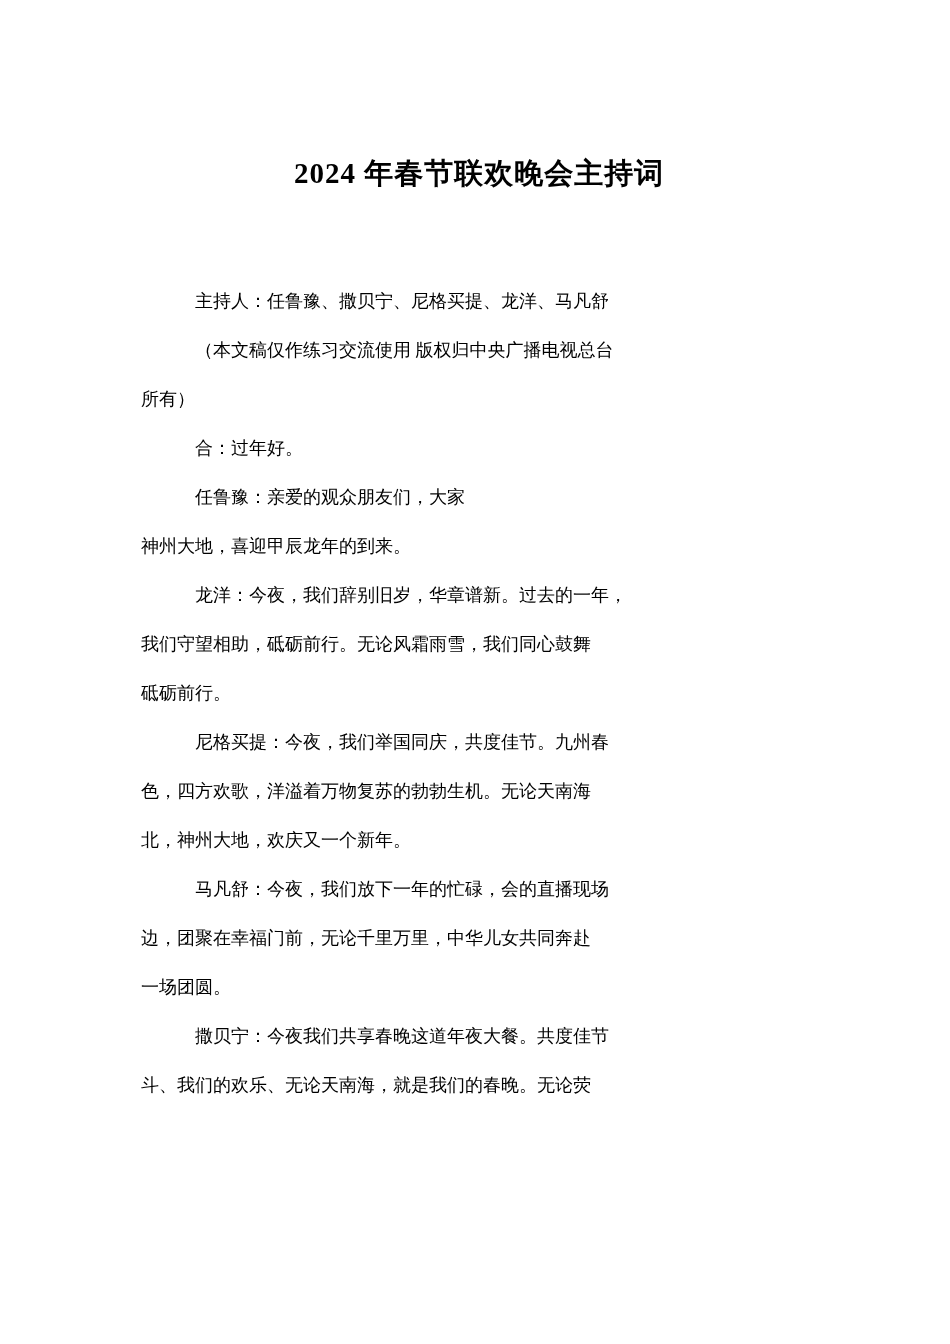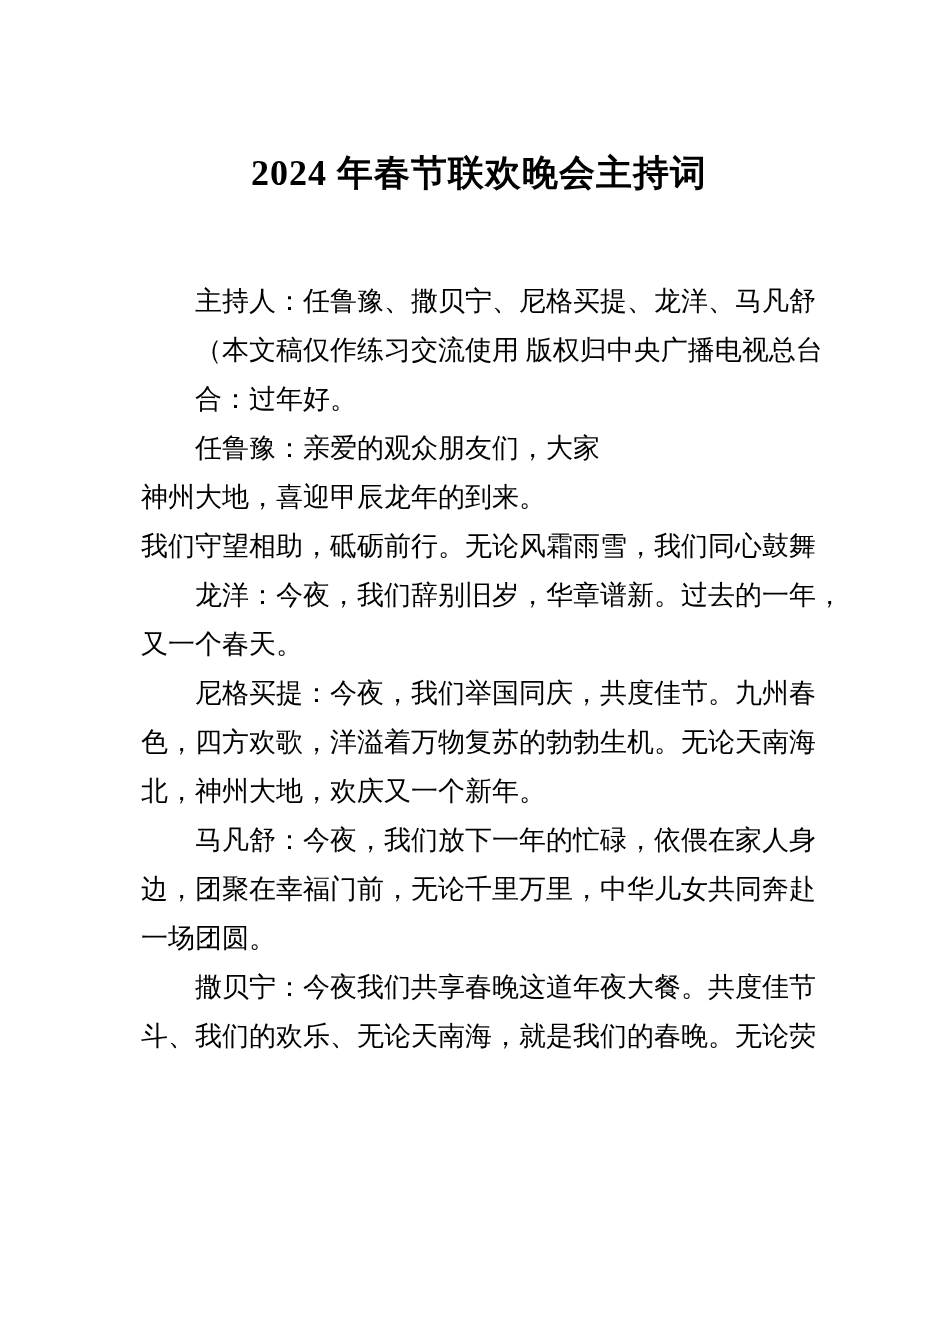--- a/index.html
+++ b/index.html
@@ -14,56 +14,57 @@
     background: #ffffff;
     color: #000000;
     font-family: "Liberation Serif", serif;
     overflow: hidden;
     box-sizing: border-box;
     padding-top: 152px;
   }
   .doc-title {
     margin: 0 133px 0 141px;
     text-align: center;
-    font-size: 36px;
+    font-size: 29px;
     font-weight: bold;
     line-height: 42px;
     letter-spacing: 1px;
     white-space: nowrap;
   }
   .doc-body {
     margin: 83px 100px 0 141px;
   }
   .line {
     height: 49px;
     line-height: 49px;
-    font-size: 27px;
+    font-size: 18px;
     letter-spacing: 0px;
     white-space: nowrap;
   }
   .line.indent {
     padding-left: 54px;
   }
 </style>
 </head>
 <body>
 
 <div class="page">
   <h1 class="doc-title">2024 年春节联欢晚会主持词</h1>
   <div class="doc-body">
       <div class="line indent">主持人：任鲁豫、撒贝宁、尼格买提、龙洋、马凡舒</div>
       <div class="line indent">（本文稿仅作练习交流使用 版权归中央广播电视总台</div>
+      <div class="line">所有）</div>
       <div class="line indent">合：过年好。</div>
       <div class="line indent">任鲁豫：亲爱的观众朋友们，大家</div>
       <div class="line">神州大地，喜迎甲辰龙年的到来。</div>
+      <div class="line indent">龙洋：今夜，我们辞别旧岁，华章谱新。过去的一年，</div>
       <div class="line">我们守望相助，砥砺前行。无论风霜雨雪，我们同心鼓舞</div>
-      <div class="line indent">龙洋：今夜，我们辞别旧岁，华章谱新。过去的一年，</div>
-      <div class="line">又一个春天。</div>
+      <div class="line">砥砺前行。</div>
       <div class="line indent">尼格买提：今夜，我们举国同庆，共度佳节。九州春</div>
       <div class="line">色，四方欢歌，洋溢着万物复苏的勃勃生机。无论天南海</div>
       <div class="line">北，神州大地，欢庆又一个新年。</div>
-      <div class="line indent">马凡舒：今夜，我们放下一年的忙碌，依偎在家人身</div>
+      <div class="line indent">马凡舒：今夜，我们放下一年的忙碌，会的直播现场</div>
       <div class="line">边，团聚在幸福门前，无论千里万里，中华儿女共同奔赴</div>
       <div class="line">一场团圆。</div>
       <div class="line indent">撒贝宁：今夜我们共享春晚这道年夜大餐。共度佳节</div>
       <div class="line">斗、我们的欢乐、无论天南海，就是我们的春晚。无论荧</div>
     </div>
 </div>
 
 </body></html>

